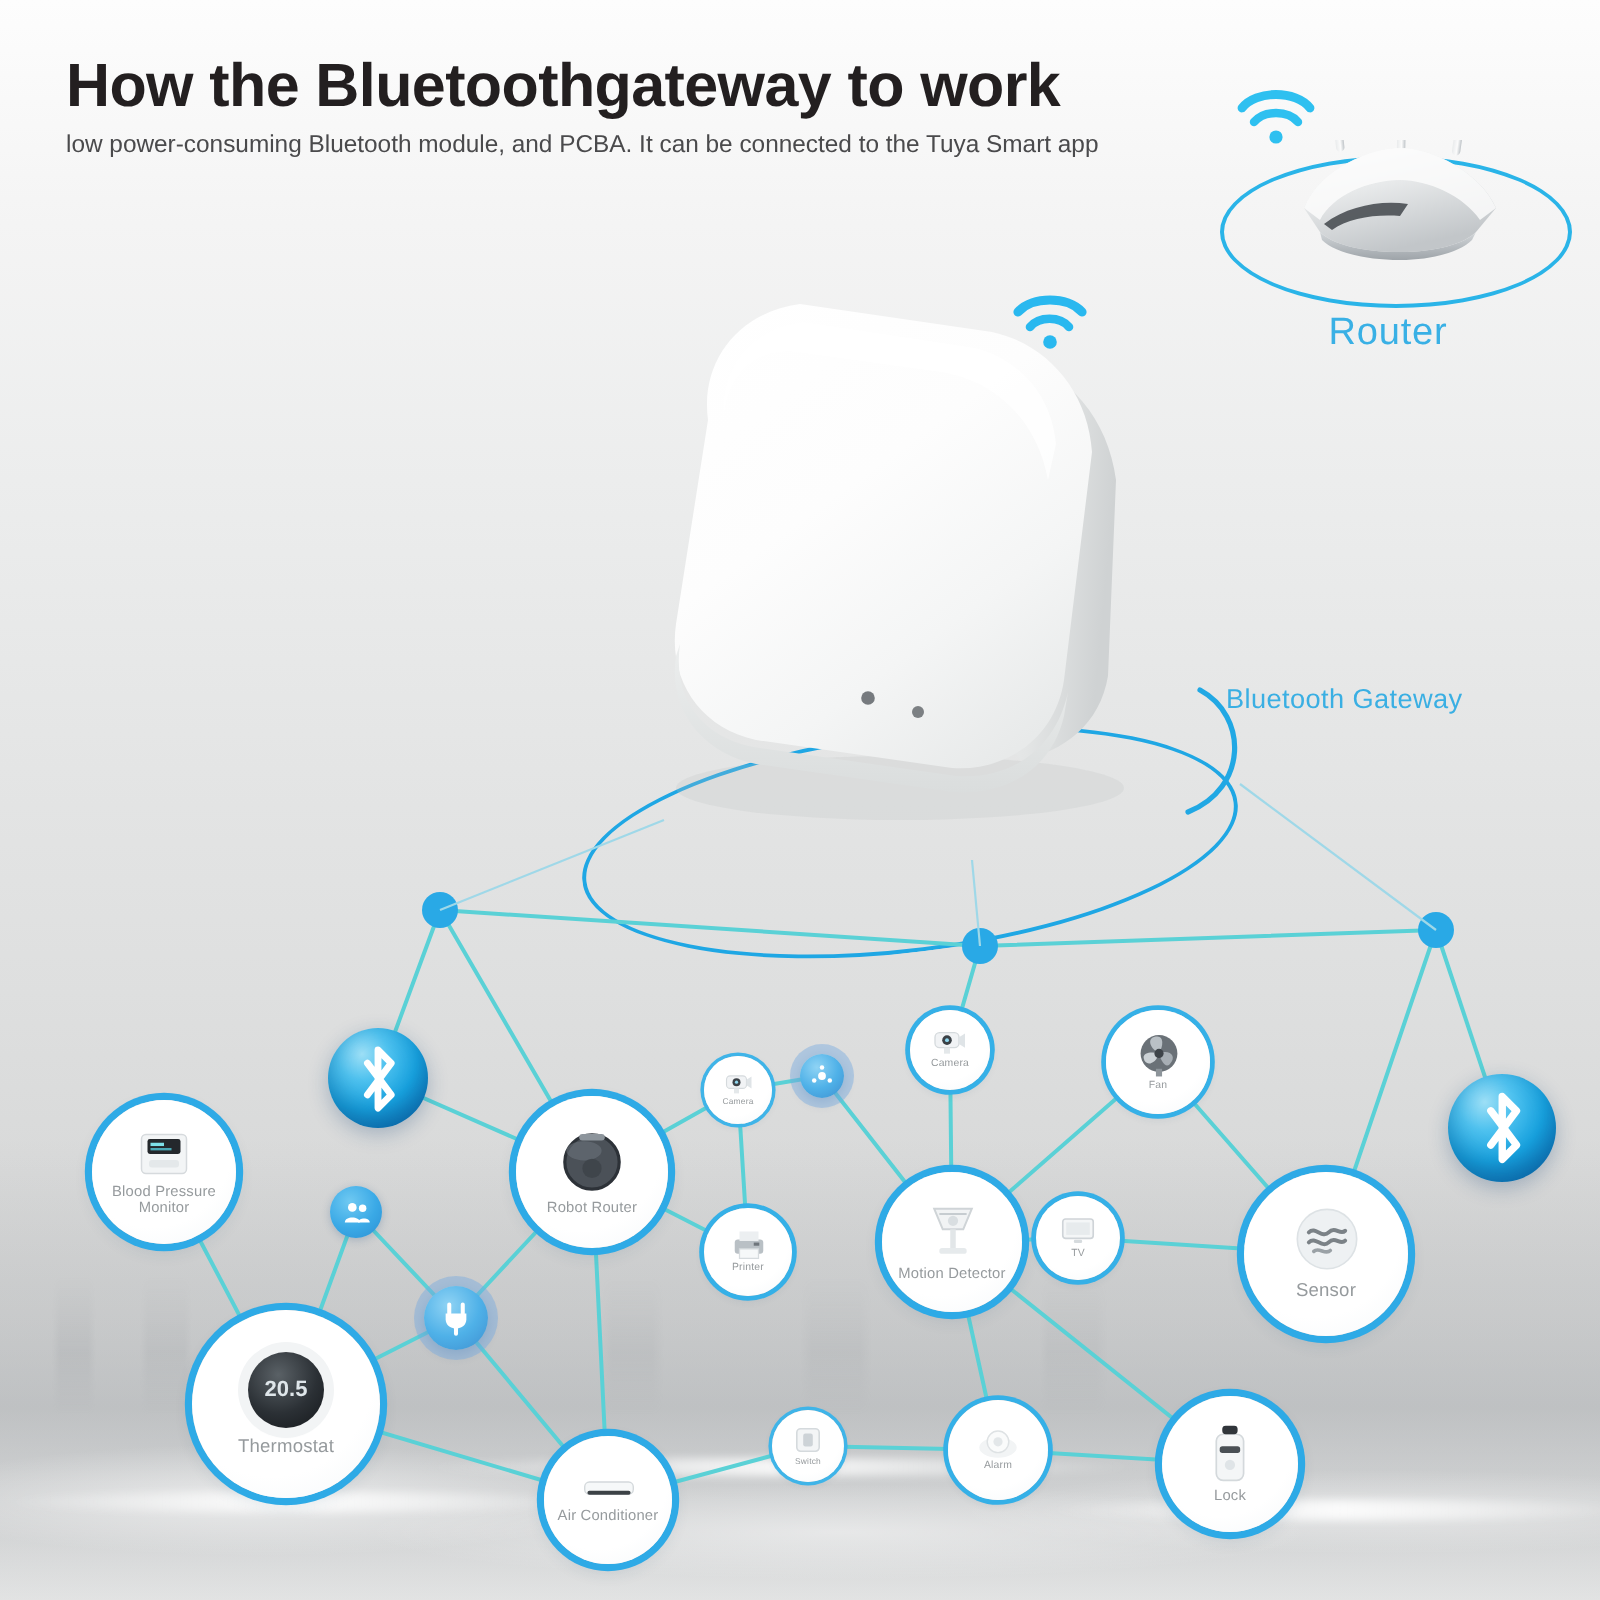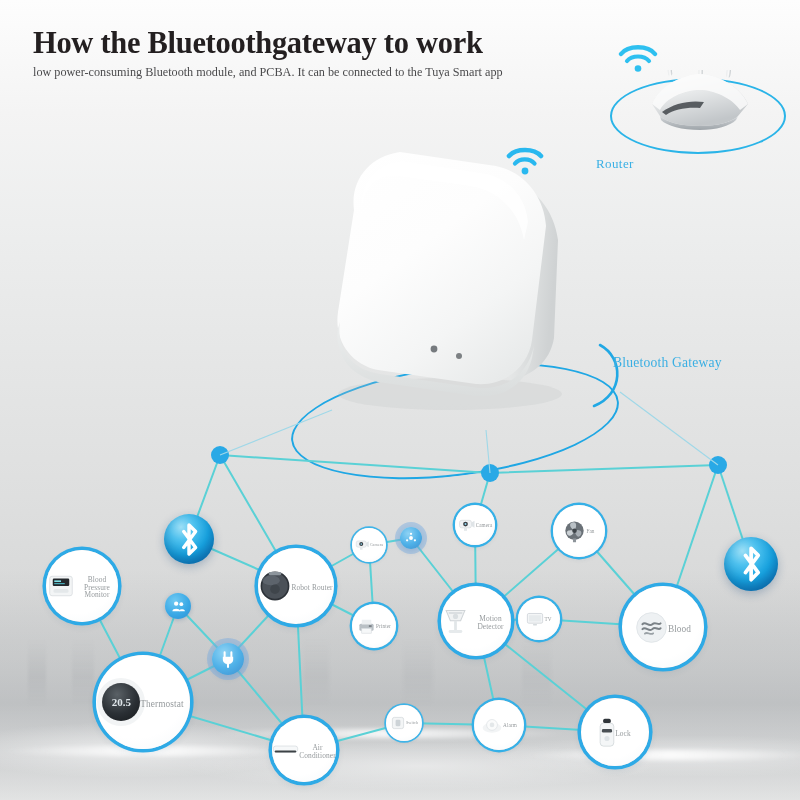--- a/index.html
+++ b/index.html
@@ -20,21 +20,20 @@
         #fdfdfd 0%,
         #f4f4f4 14%,
         #eceded 30%,
         #e4e5e5 48%,
         #dedfdf 62%,
         #d9dada 72%,
         #d3d4d4 80%,
         #cfd0d0 88%,
         #d7d8d8 96%,
         #e2e3e3 100%);
-    font-family: Liberation Serif, serif;
   }
 
   
   .city-haze {
     position: absolute;
     left: 0; right: 0; bottom: 0;
     height: 230px;
     pointer-events: none;
     background:
       radial-gradient(ellipse 260px 40px at 130px 180px, rgba(255,255,255,.55), rgba(255,255,255,0) 70%),
@@ -99,21 +98,22 @@
     width: 176px; height: 76px;
     border: 2.2px solid #2ab4e8;
     border-radius: 50%;
   }
   .router-body {
     position: absolute; left: 44px; top: 66px;
     width: 118px; height: 62px;
   }
   .router-label {
     position: absolute; left: 0; top: 152px; width: 196px;
-    font-size: 13px;
+    text-align: center;
+    font-size: 19px;
     color: #39b0e5;
     letter-spacing: .4px;
   }
   .wifi-router { position: absolute; left: 22px; top: 36px; width: 44px; height: 36px; }
 
   
   .gateway-wrap { position: absolute; left: 282px; top: 138px; width: 400px; height: 350px; }
   .gw-wifi { position: absolute; left: 224px; top: 7px; width: 42px; height: 32px; }
   .gw-ellipse {
     position: absolute; left: 8px; top: 228px;
@@ -122,37 +122,38 @@
     border-radius: 50%;
     transform: rotate(-7deg);
     clip-path: polygon(0% 0%, 100% 0%, 100% 100%, 0% 100%);
   }
   .gw-device {
     position: absolute; left: 36px; top: 6px;
     width: 262px; height: 268px;
   }
 
   .lbl-gateway {
-    position: absolute; left: 613px; top: 355px;
+    position: absolute; left: 613px; top: 342px;
     font-size: 13.6px;
     color: #3aafe3;
     letter-spacing: .2px;
     white-space: nowrap;
   }
 
   
   #net { position: absolute; left: 0; top: 0; width: 800px; height: 800px; }
 
   
   .node {
     position: absolute;
     border-radius: 50%;
     background: radial-gradient(circle at 42% 34%, #ffffff 0%, #ffffff 62%, #f4f7f9 100%);
     box-shadow: 0 0 0 3.6px #2eaae6, 0 3px 9px rgba(40,80,110,.16);
     display: flex;
+    flex-direction: column;
     align-items: center;
     justify-content: center;
     overflow: hidden;
   }
   .node.small {
     box-shadow: 0 0 0 2.4px #35b0e7, 0 2px 5px rgba(40,80,110,.13);
   }
   .node.tiny {
     box-shadow: 0 0 0 1.8px #3fb4e8, 0 1px 4px rgba(40,80,110,.12);
   }
@@ -409,21 +410,21 @@
       <div class="node big" style="left: 622px; top: 586px; width: 82px; height: 82px;">
         <div class="nicon">
           <svg width="33" height="33" viewBox="0 0 40 40">
         <circle cx="20" cy="20" r="18" fill="#eef1f3"></circle>
         <circle cx="20" cy="20" r="18" fill="none" stroke="#dde2e5" stroke-width="1"></circle>
         <path d="M9 16 C13 12, 17 20, 21 16 C25 12, 28 18, 31 15" stroke="#7b8287" stroke-width="2.4" fill="none" stroke-linecap="round"></path>
         <path d="M9 22 C13 18, 17 26, 21 22 C25 18, 28 24, 31 21" stroke="#7b8287" stroke-width="2.4" fill="none" stroke-linecap="round"></path>
         <path d="M12 27.5 C15 24.5, 19 30, 22 27" stroke="#9aa1a6" stroke-width="2.2" fill="none" stroke-linecap="round"></path>
           </svg>
         </div>
-        <div class="nlabel">Blood</div>
+        <div class="nlabel">Sensor</div>
       </div>
       <div class="node mid" style="left: 581px; top: 698px; width: 68px; height: 68px;">
         <div class="nicon">
           <svg width="15.950000000000001" height="29" viewBox="0 0 18 34">
         <rect x="1" y="6" width="16" height="27" rx="4" fill="#f4f6f7" stroke="#d4d9dc" stroke-width="1"></rect>
         <rect x="4.5" y="1" width="9" height="5" rx="2" fill="#30353a"></rect>
         <rect x="3" y="13" width="12" height="4" rx="1.6" fill="#4a5055"></rect>
         <circle cx="9" cy="24" r="3" fill="#dfe4e7"></circle>
           </svg>
         </div>

